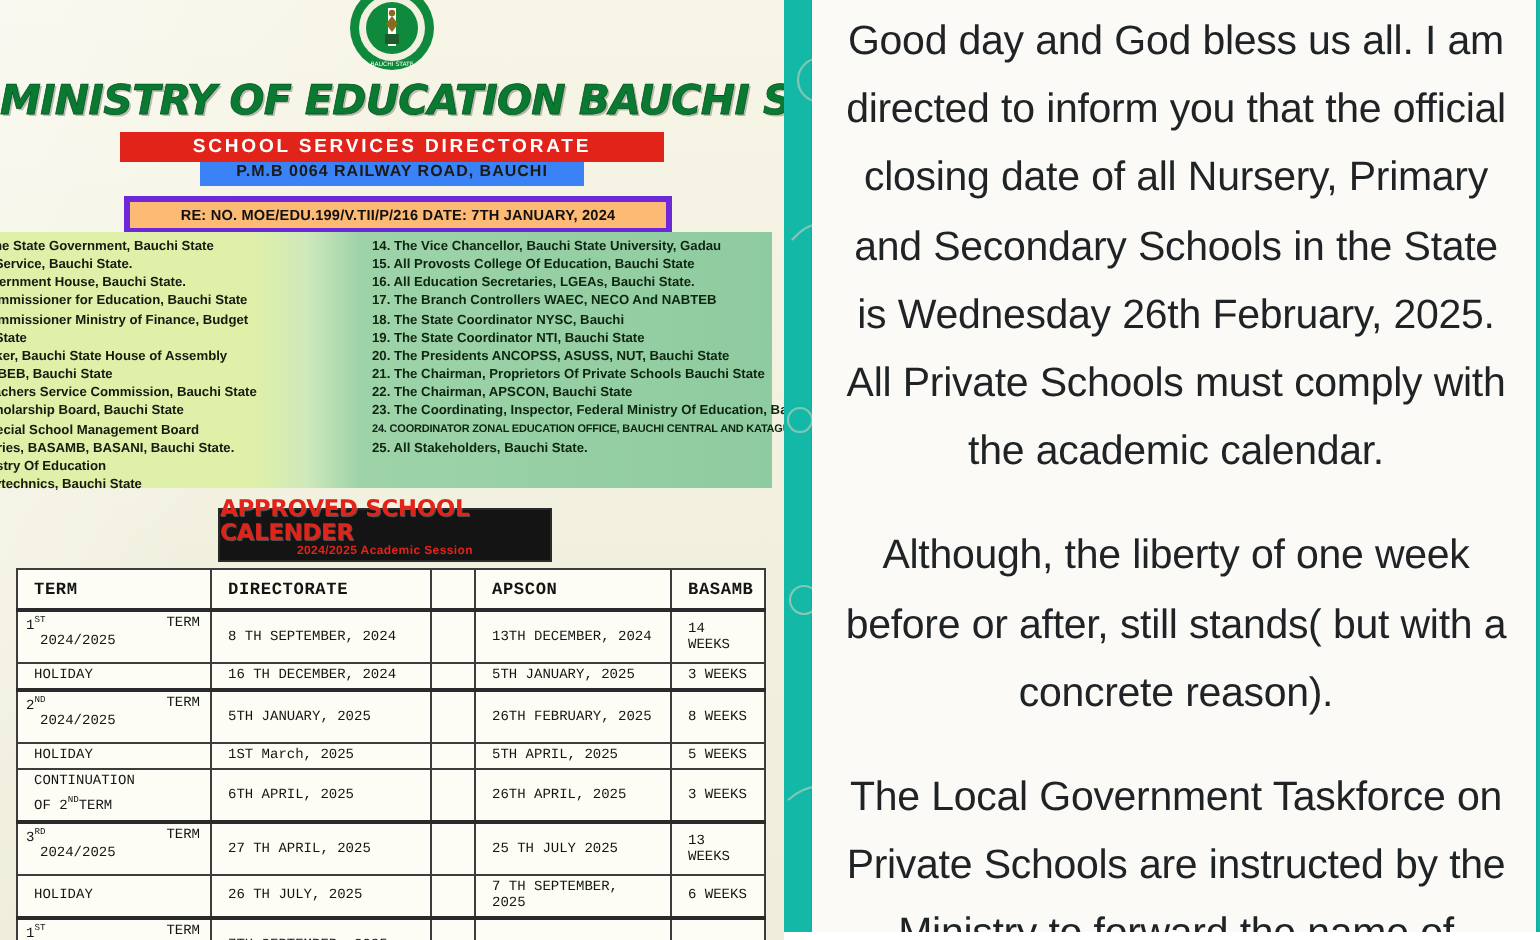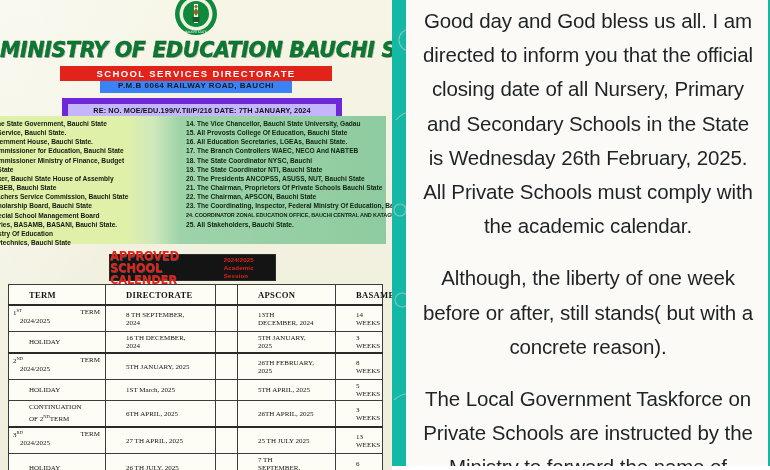--- a/index.html
+++ b/index.html
@@ -50,21 +50,21 @@
   .bar-yellow{
     position:absolute;left:100px;top:81px;width:192px;height:12px;
     background:#3b82f6;
     display:flex;align-items:flex-start;justify-content:center;
   }
   .bar-yellow span{
     color:#1a1a1a;font-weight:bold;font-size:8px;letter-spacing:.5px;
   }
   .ref-box{
     position:absolute;left:62px;top:98px;width:268px;height:13px;
-    background:#c4b5fd;border:6px solid #6d28d9;
+    background:#fdba74;border:3px solid #6d28d9;
     display:flex;align-items:center;justify-content:center;
   }
   .ref-box span{font-size:7.3px;font-weight:bold;color:#111;letter-spacing:.1px;}
 
   
   .dist{
     position:absolute;left:-62px;top:116px;width:448px;height:128px;
     background:linear-gradient(90deg,#dff0a8 0%,#dff0a8 42%,#cfe9bb 48%,#9ed3a8 54%,#8fcba0 100%);
     display:flex;
   }
@@ -78,42 +78,42 @@
     white-space:nowrap;font-weight:600;
   }
   .dist-col.right li{color:#0e2512;}
   .dist-col ul{margin:0;padding:0;}
   li.tiny{font-size:5.5px;letter-spacing:-.1px;}
 
   
   .cal-plate{
     position:absolute;left:109px;top:254px;width:165px;height:25px;
     background:#141414;border:1px solid #2a2a2a;
-    display:flex;flex-direction:row;align-items:center;justify-content:flex-end;
+    display:flex;flex-direction:column;align-items:center;justify-content:flex-end;
   }
   .cal-plate .t1{
     color:#e2231a;font-weight:bold;font-size:11.5px;letter-spacing:-.2px;
     font-family:"DejaVu Sans",sans-serif;line-height:12px;
     text-shadow:.5px .5px 0 rgba(255,255,255,.25);
   }
   .cal-plate .t2{
     color:#e2231a;font-weight:bold;font-size:6px;letter-spacing:.2px;line-height:8px;
   }
 
   
   table.cal{
     position:absolute;left:8px;top:284px;width:374px;
     border-collapse:collapse;background:#fdfdf6;
     table-layout:fixed;
   }
   table.cal td,table.cal th{
     border:1px solid #3c3c3c;
     font-size:7px;color:#141414;
-    padding:2px 20px;vertical-align:middle;
-    font-family:Liberation Serif, serif;
+    padding:2px 8px;vertical-align:middle;
+    font-family:Liberation Mono, monospace;
   }
   table.cal th{
     font-size:8.6px;font-weight:bold;text-align:left;height:15px;
     letter-spacing:.3px;
   }
   col.c-term{width:97px;} col.c-res{width:110px;}
   col.c-gap{width:22px;} col.c-clo{width:98px;} col.c-wk{width:47px;}
   td.term-cell{height:21px;}
   td.term-split{position:relative;}
   td.term-split .a{position:absolute;left:4px;top:2px;}

